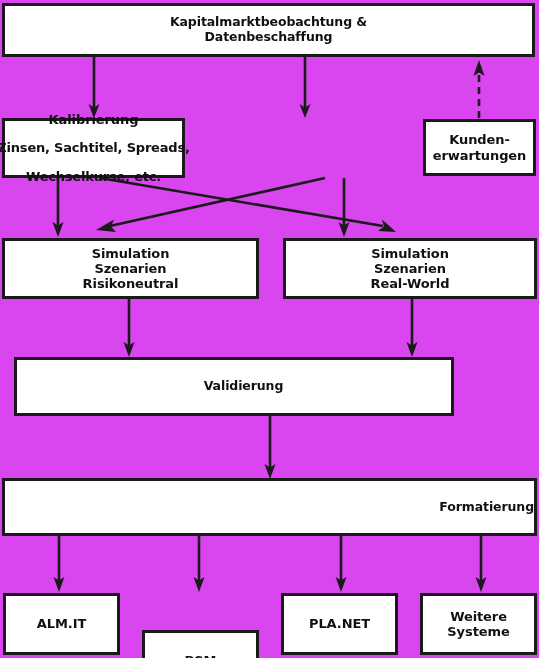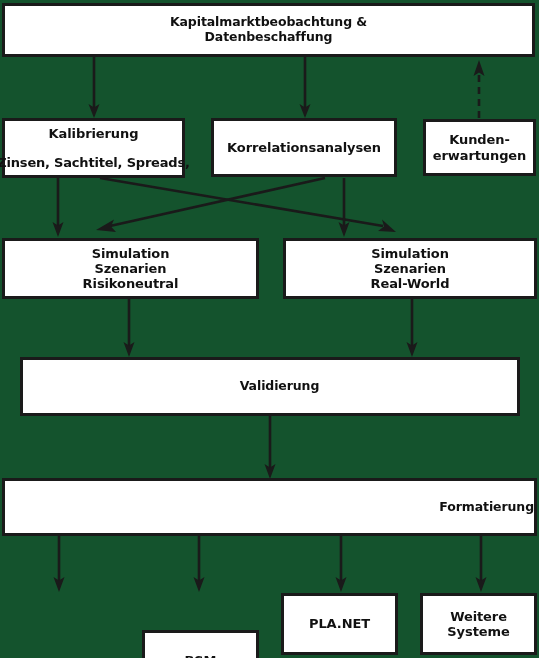--- a/index.html
+++ b/index.html
@@ -4,21 +4,21 @@
 <style>
   html, body {
     margin: 0;
     padding: 0;
     background: #ffffff;
   }
   #diagram-root {
     position: relative;
     width: 539px;
     height: 658px;
-    background: #14532d;
+    background: #d946ef;
     font-family: "DejaVu Sans", sans-serif;
     overflow: hidden;
   }
   .node {
     position: absolute;
     box-sizing: border-box;
     border: 3px solid #1a1a1a;
     background: #ffffff;
     display: flex;
     flex-direction: column;
@@ -107,51 +107,52 @@
   </svg>
 
   <div class="node" style="left:2px; top:3px; width:533px; height:54px;">
     <span class="line t13">Kapitalmarktbeobachtung &amp;</span>
     <span class="line t13">Datenbeschaffung</span>
   </div>
 
   <div class="node" style="left:2px; top:118px; width:183px; height:60px;">
     <span class="line t12">Kalibrierung</span>
     <span class="line t11">Zinsen, Sachtitel, Spreads,</span>
+    <span class="line t11">Wechselkurse, etc.</span>
   </div>
 
-  <div class="node" style="left:211px; top:118px; width:186px; height:59px;">
-    <span class="line t12">Korrelationsanalysen</span>
-  </div>
 
   <div class="node" style="left:423px; top:119px; width:113px; height:57px;align-items:center;">
     <span class="line t12">Kunden-</span>
     <span class="line t12">erwartungen</span>
   </div>
 
   <div class="node" style="left:2px; top:238px; width:257px; height:61px;">
     <span class="line t12">Simulation</span>
     <span class="line t12">Szenarien</span>
     <span class="line t12">Risikoneutral</span>
   </div>
 
   <div class="node" style="left:283px; top:238px; width:254px; height:61px;">
     <span class="line t12">Simulation</span>
     <span class="line t12">Szenarien</span>
     <span class="line t12">Real-World</span>
   </div>
 
-  <div class="node" style="left:20px; top:357px; width:500px; height:59px;padding-left:19px;">
+  <div class="node" style="left:14px; top:357px; width:440px; height:59px;padding-left:19px;">
     <span class="line t13">Validierung</span>
   </div>
 
   <div class="node" style="left:2px; top:478px; width:535px; height:58px;align-items:flex-end;">
     <span class="line t13">Formatierung</span>
   </div>
 
+  <div class="node" style="left:3px; top:593px; width:117px; height:62px;">
+    <span class="line t12">ALM.IT</span>
+  </div>
 
   <div class="node" style="left:142px; top:593px; width:117px; height:62px;margin-top:37px;">
     <span class="line t12">BSM</span>
   </div>
 
   <div class="node" style="left:281px; top:593px; width:117px; height:62px;">
     <span class="line t12">PLA.NET</span>
   </div>
 
   <div class="node" style="left:420px; top:593px; width:117px; height:62px;">

